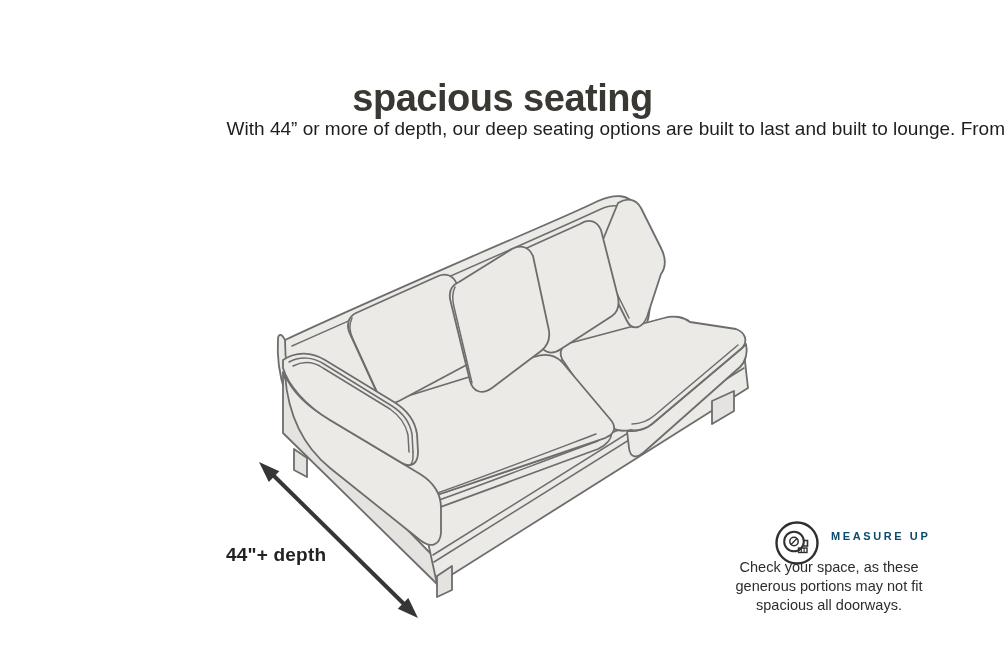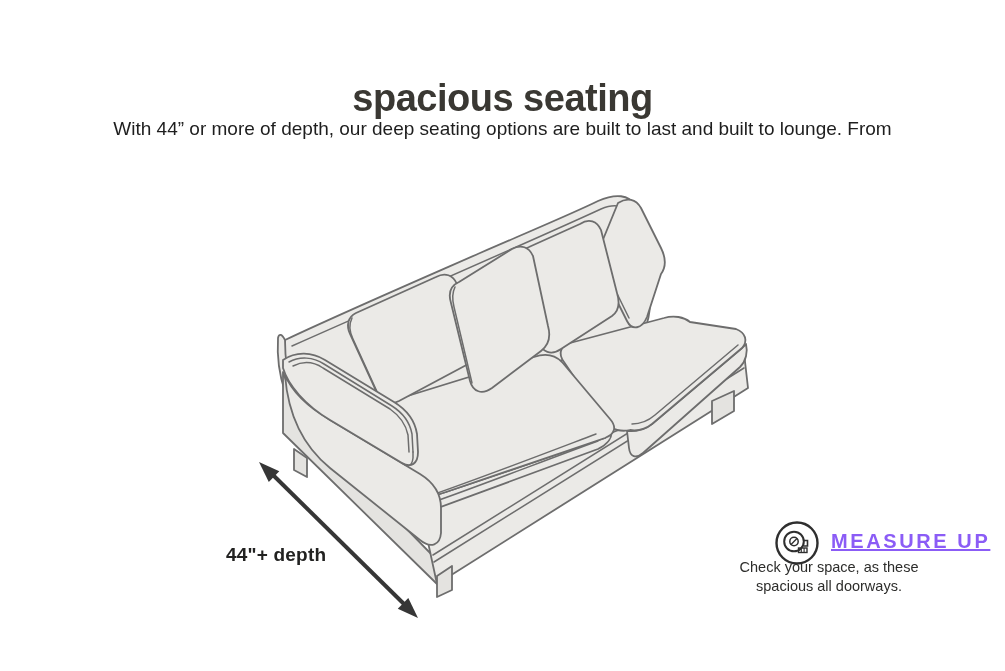--- a/index.html
+++ b/index.html
@@ -13,38 +13,38 @@
   html,body{margin:0;padding:0;background:#fff;}
   .canvas{
     position:relative;width:1005px;height:671px;background:#ffffff;
     font-family:"Liberation Sans", sans-serif;overflow:hidden;
   }
   .title{
     position:absolute;top:52px;left:0;width:100%;text-align:center;
     font-size:38px;font-weight:bold;letter-spacing:-0.5px;color:var(--title-text);
   }
   .intro{
-    position:absolute;top:116px;left:0;width:100%;text-align:center;
+    position:absolute;top:116px;left:0;width:100%;text-align:right;
     font-size:19px;line-height:26px;color:var(--body-text);
   }
   .sofa-svg{position:absolute;left:0;top:0;}
   .lineart{fill:var(--line-art-fill);stroke:var(--line-art-stroke);stroke-width:1.8;stroke-linejoin:round;stroke-linecap:round;}
   .lineart-side{fill:var(--line-art-fill-side);stroke:var(--line-art-stroke);stroke-width:1.8;stroke-linejoin:round;stroke-linecap:round;}
   .pipe{fill:none;stroke:var(--line-art-stroke);stroke-width:1.5;stroke-linejoin:round;stroke-linecap:round;}
   .arrowline{stroke:var(--arrow);stroke-width:4;}
   .arrowhead{fill:var(--arrow);stroke:none;}
   .dim-label{
     position:absolute;left:226px;top:544px;
     font-size:19px;font-weight:bold;color:#222221;letter-spacing:0.2px;
   }
   .measure-icon{position:absolute;left:771px;top:517px;}
   .micon{fill:none;stroke:#2f2f2f;}
   .measure-heading{
     position:absolute;left:831px;top:530px;
-    font-size:20px;font-weight:bold;letter-spacing:2.6px;color:#8b5cf6;text-decoration:underline;
+    font-size:11px;font-weight:bold;letter-spacing:2.6px;color:#0c4a6e;
   }
   .measure-note{
     position:absolute;left:700px;top:558px;width:258px;text-align:center;
     font-size:14.5px;line-height:19px;color:#2d2d2b;
   }
 </style>
 </head>
 <body>
 
 <div class="canvas">
@@ -150,16 +150,17 @@
     <path class="micon" d="M 32.5,23.5 L 36.5,23.5 L 36.5,29 L 32.5,29" stroke-width="1.6"></path>
     <rect class="micon" x="27.5" y="31" width="8.5" height="4.5" stroke-width="1.4"></rect>
     <line class="micon" x1="30.3" y1="31" x2="30.3" y2="35.5" stroke-width="1.1"></line>
     <line class="micon" x1="33.1" y1="31" x2="33.1" y2="35.5" stroke-width="1.1"></line>
   </svg>
 
   <div class="measure-heading">MEASURE UP</div>
 
   <div class="measure-note">
     <div>Check your space, as these</div>
+    <div>generous portions may not fit</div>
     <div>spacious all doorways.</div>
   </div>
 
 </div>
 
 </body></html>

